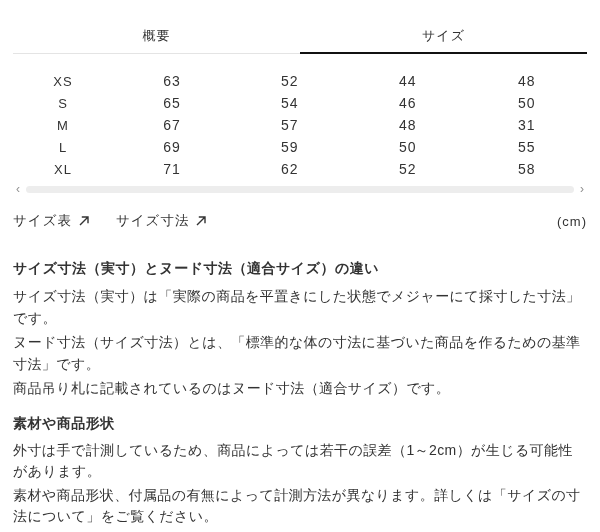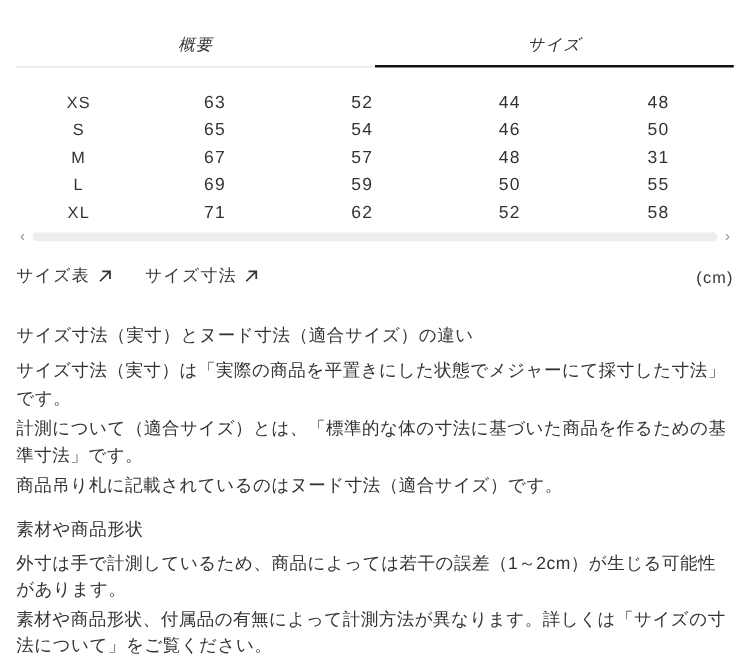--- a/index.html
+++ b/index.html
@@ -22,21 +22,20 @@
     flex: 1;
     text-align: center;
     padding: 27px 0 11px 0;
     font-size: 13px;
     letter-spacing: 1px;
     color: #333333;
     border-bottom: 1px solid #e4e4e4;
     cursor: pointer;
     box-sizing: border-box;
     height: 54px;
-    font-style: italic;
   }
   .tab.active {
     border-bottom: 2px solid #111111;
     padding-bottom: 10px;
   }
 
   
   .size-table { margin-top: 16px; }
   .trow {
     display: grid;
@@ -109,21 +108,21 @@
     letter-spacing: 1px;
     color: #333333;
   }
 
   
   .section { margin-top: 26px; }
   .section.second { margin-top: 14px; }
   .section h3 {
     margin: 0 0 7px 0;
     font-size: 14px;
-    font-weight: normal;
+    font-weight: bold;
     letter-spacing: 0.5px;
     line-height: 20px;
     color: #333333;
   }
   .section p {
     margin: 0 0 2px 0;
     font-size: 14px;
     letter-spacing: 0.4px;
     line-height: 22px;
     color: #333333;
@@ -201,21 +200,21 @@
             <path d="M2 10 L10 2 M3.8 2 H10 V8.2" fill="none" stroke="#333333" stroke-width="1.4"></path>
           </svg>
       </span>
     </a>
     <span class="unit">(cm)</span>
   </div>
 
   <div class="section">
     <h3>サイズ寸法（実寸）とヌード寸法（適合サイズ）の違い</h3>
     <p>サイズ寸法（実寸）は「実際の商品を平置きにした状態でメジャーにて採寸した寸法」です。</p>
-    <p>計測について（適合サイズ）とは、「標準的な体の寸法に基づいた商品を作るための基準寸法」です。</p>
+    <p>ヌード寸法（サイズ寸法）とは、「標準的な体の寸法に基づいた商品を作るための基準寸法」です。</p>
     <p>商品吊り札に記載されているのはヌード寸法（適合サイズ）です。</p>
   </div>
 
   <div class="section second">
     <h3>素材や商品形状</h3>
     <p>外寸は手で計測しているため、商品によっては若干の誤差（1～2cm）が生じる可能性があります。</p>
     <p>素材や商品形状、付属品の有無によって計測方法が異なります。詳しくは「サイズの寸法について」をご覧ください。</p>
 
   </div>
 

